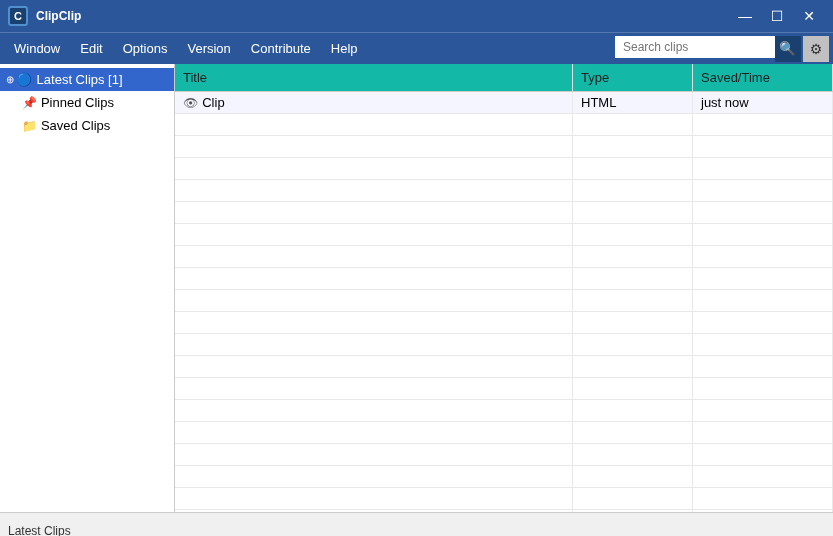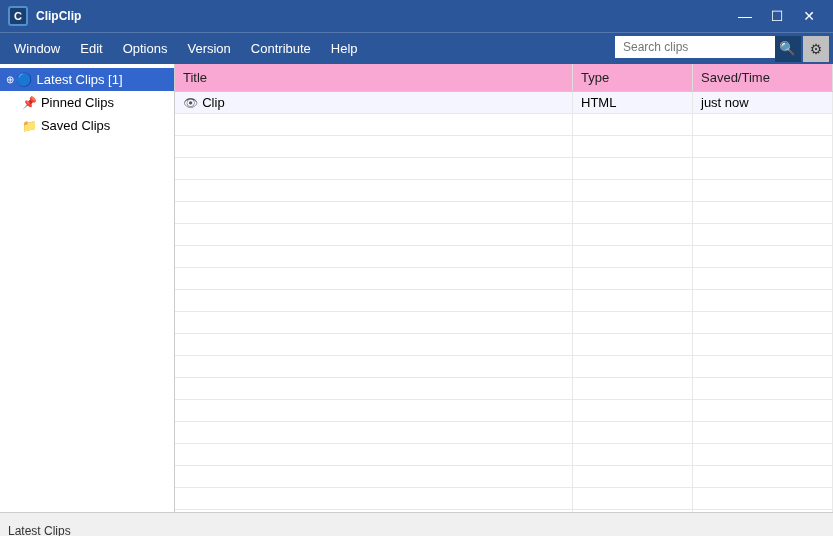--- a/index.html
+++ b/index.html
@@ -110,21 +110,21 @@
     
     .table-area {
       flex: 1;
       background: white;
       overflow-y: auto;
     }
     .table-header {
       display: grid;
       grid-template-columns: 1fr 120px 140px;
       border-bottom: 1px solid #ccc;
-      background: #f9a8d4;
+      background: #14b8a6;
       position: sticky; top: 0;
     }
     .table-header-cell {
       padding: 6px 8px;
       font-weight: normal;
       font-size: 13px;
       border-right: 1px solid #ddd;
       color: #222;
     }
     .table-row {

